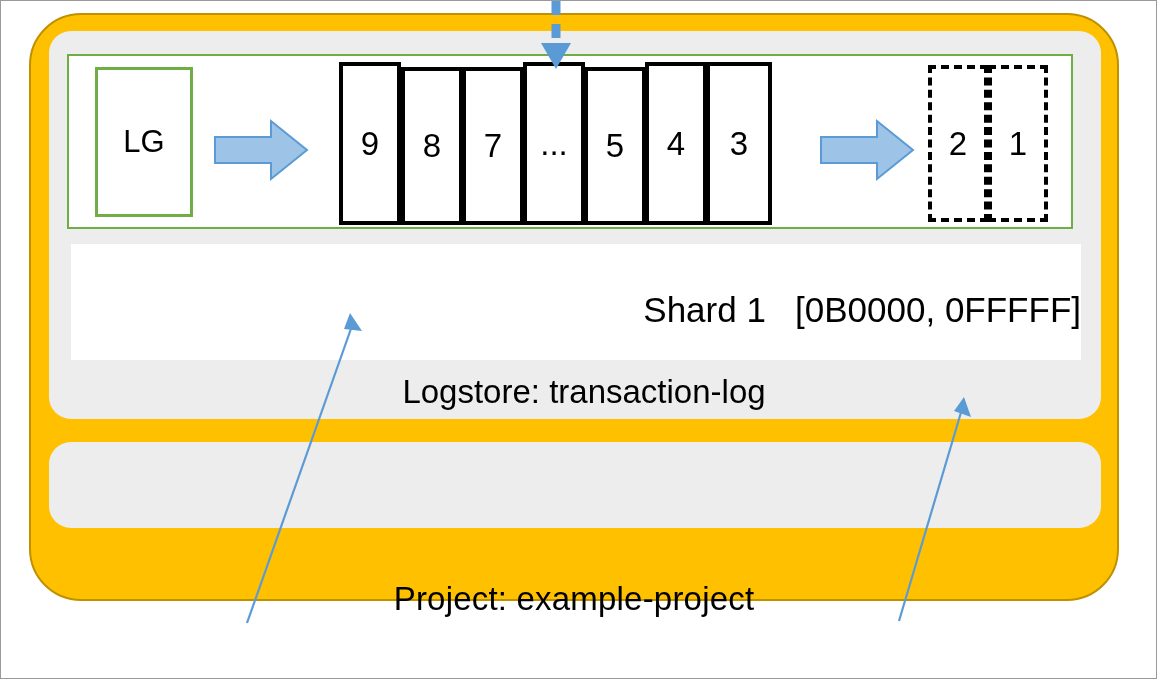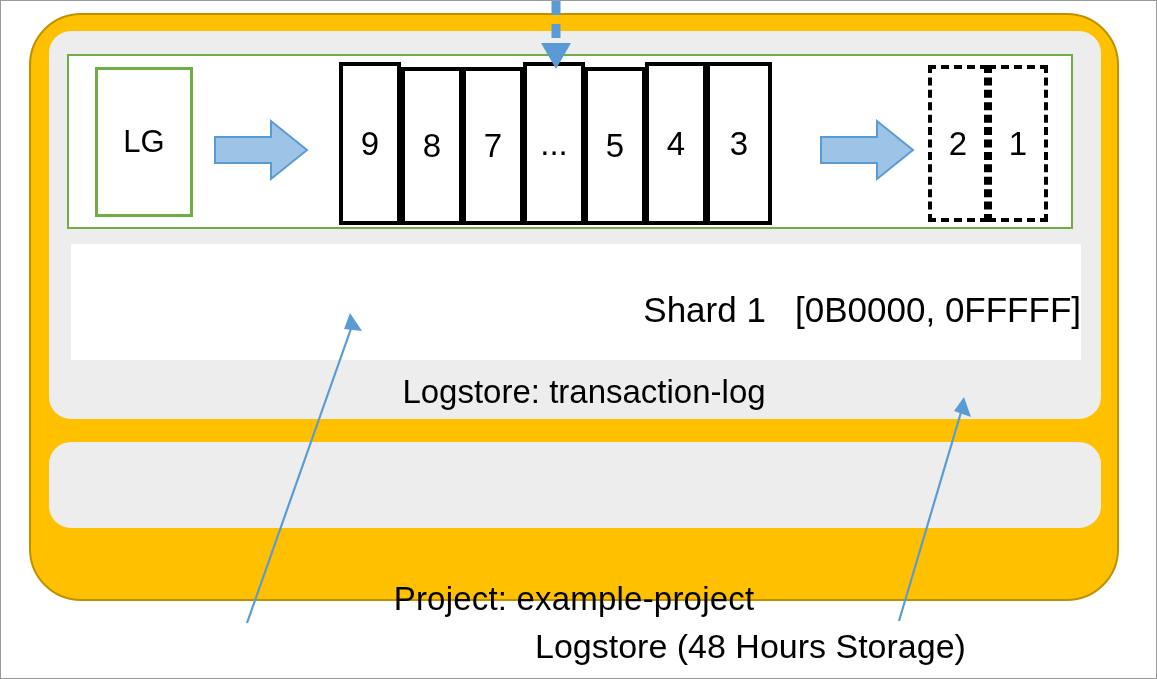--- a/index.html
+++ b/index.html
@@ -228,17 +228,14 @@
       <line x1="246" y1="622" x2="352" y2="322" stroke="#5B9BD5" stroke-width="2.2"></line>
       <polygon points="349,312 361,330 343,328" fill="#5B9BD5"></polygon>
     </g>
 
     <g>
       <line x1="898" y1="620" x2="961" y2="408" stroke="#5B9BD5" stroke-width="2.2"></line>
       <polygon points="963,396 970,416 953,410" fill="#5B9BD5"></polygon>
     </g>
   </svg>
 
-  <div id="caption-logstore">
-    <span>Logstore (48 Hours Storage)</span>
-  </div>
 
 </div>
 
 </body></html>

